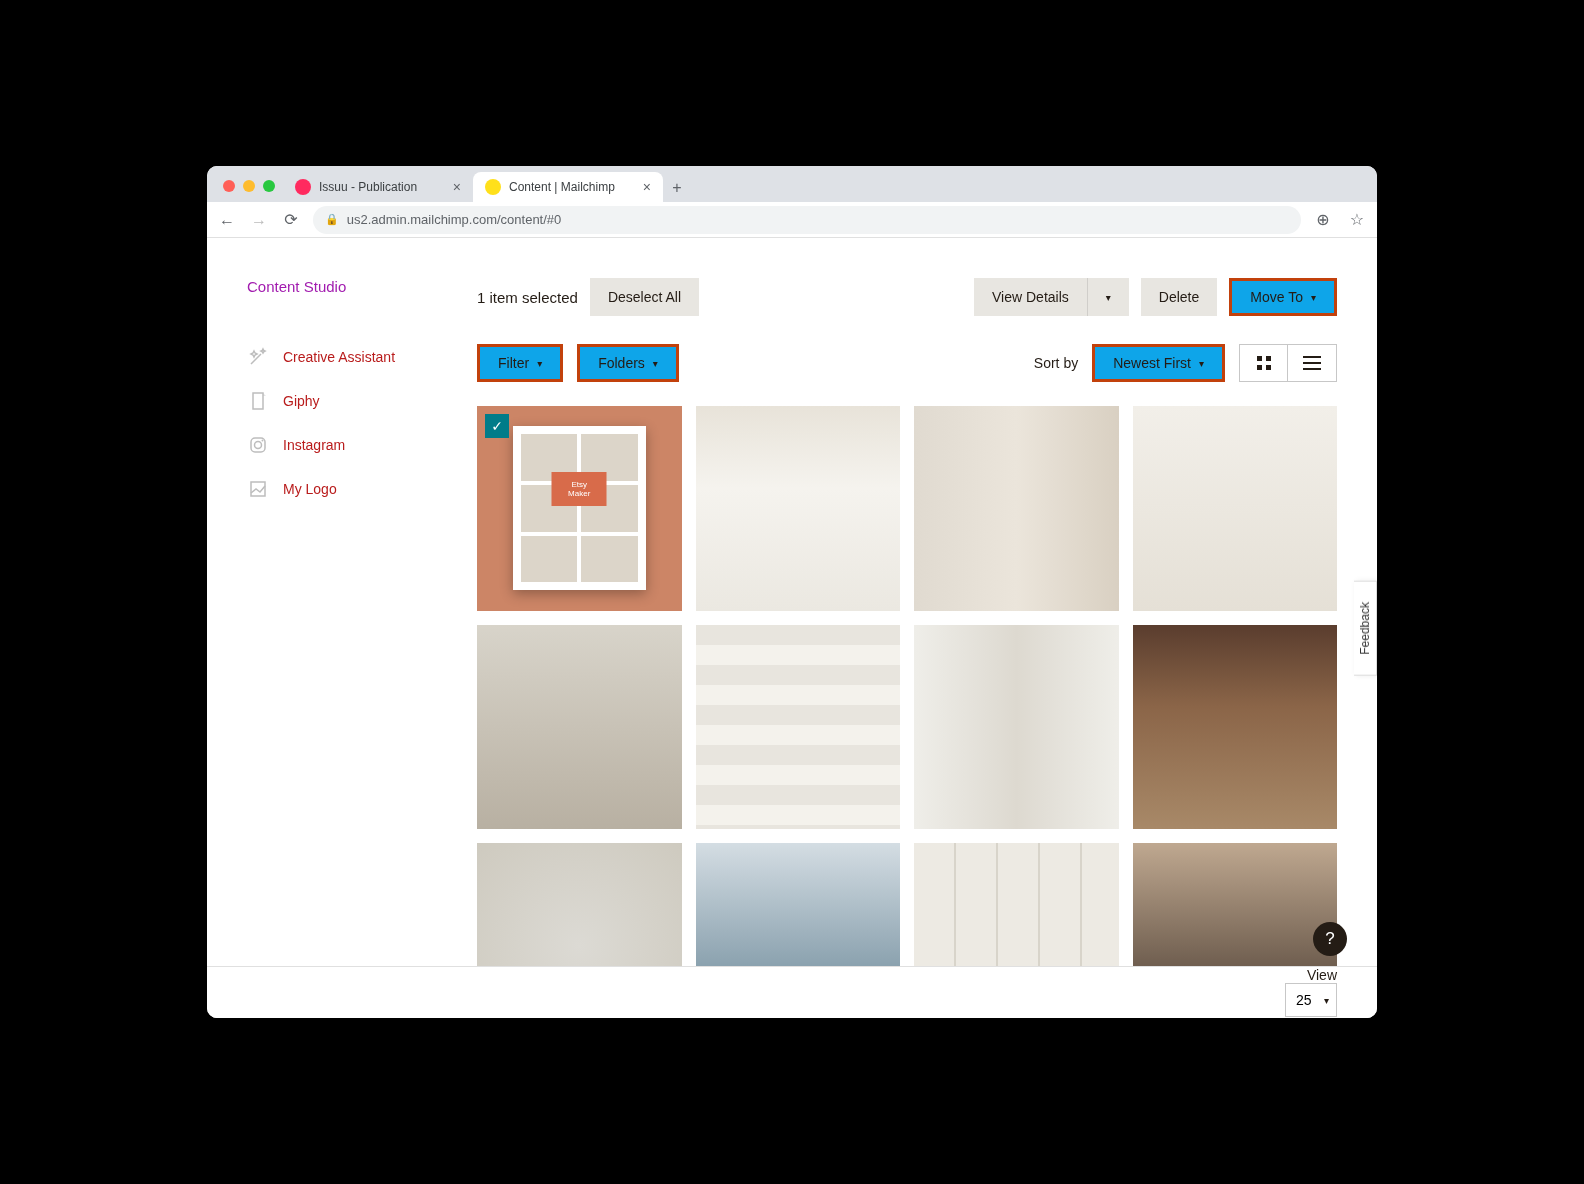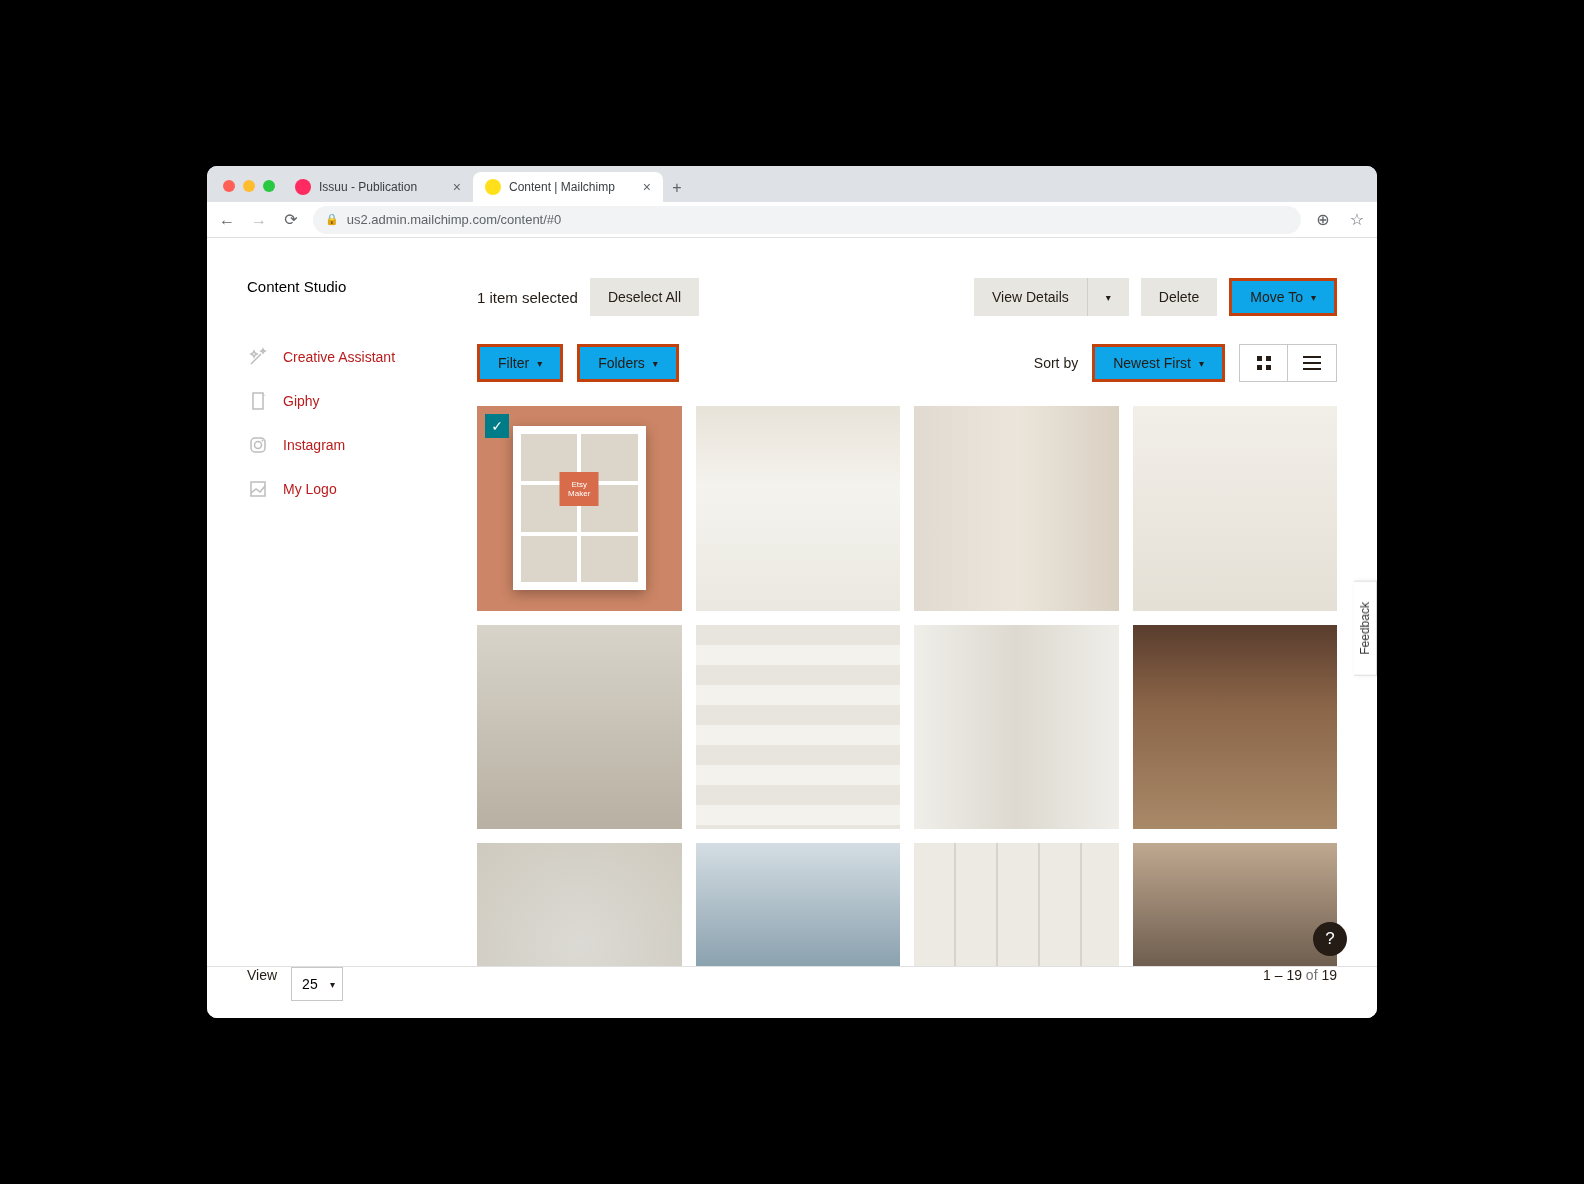--- a/index.html
+++ b/index.html
@@ -59,21 +59,21 @@
   .nav-icon.disabled{color:#bbb;}
   .url-box { flex:1; display:flex; align-items:center; gap:8px; background:#f1f3f4; height:28px; border-radius:14px; padding:0 12px; font-size:13px; color:#5f6368;}
   .lock-icon{font-size:11px;}
   .addr-right{display:flex;gap:14px;align-items:center;}
   
   .app {
     flex:1; display:flex; flex-direction:column; overflow:hidden; position:relative; background:#fff;
   }
   .app-body { flex:1; display:flex; overflow:hidden; padding:40px 0 0 0;}
   .sidebar { width:250px; padding:0 0 0 40px;}
-  .sidebar h2 { font-size:15px; font-weight:500; color:#000000; margin-bottom:40px;}
+  .sidebar h2 { font-size:15px; font-weight:500; color:#a21caf; margin-bottom:40px;}
   .side-item {
     display:flex; align-items:center; gap:14px; height:44px;
     padding:0 14px; margin-left:-14px; margin-right:10px;
     font-size:14px; color:#b91c1c; cursor:pointer; border-radius:4px;
   }
   .side-item.active { background:#f0efed; color:#241c15; font-weight:500;}
   .side-item.active .side-icon{color:#00a4bd;}
   .side-icon{width:22px;height:22px;display:flex;align-items:center;justify-content:center;color:#bdbdbd;}
   .main { flex:1; padding:0 40px 0 20px; overflow:auto;}
   .toolbar-row { display:flex; align-items:center; gap:12px; margin-bottom:28px;}
@@ -95,34 +95,34 @@
   
   .grid{display:grid;grid-template-columns:repeat(4,1fr);gap:14px;}
   .tile{aspect-ratio:1/1;background:#eeece6;position:relative;overflow:hidden;cursor:pointer;}
   .tile.selected{outline:3px solid transparent;}
   .tile .check{position:absolute;top:8px;left:8px;width:24px;height:24px;background:#007c89;color:#fff;display:flex;align-items:center;justify-content:center;font-size:14px;z-index:2;}
   .tile-content{position:absolute;inset:0;}
   
   .img-1{background:#cc8566;display:flex;align-items:center;justify-content:center;}
   .img-1 .poster{width:65%;height:80%;background:#fff;display:grid;grid-template-columns:1fr 1fr;grid-template-rows:1fr 1fr 1fr;gap:4px;padding:8px;box-shadow:0 4px 12px rgba(0,0,0,0.3);position:relative;}
   .img-1 .poster>div{background:#dcd5c9;}
-  .img-1 .poster .badge{position:absolute;top:38%;left:50%;transform:translate(-50%,-50%);background:#d86b4a;color:#fff;font-size:8px;padding:8px;width:39px;text-align:center;}
+  .img-1 .poster .badge{position:absolute;top:38%;left:50%;transform:translate(-50%,-50%);background:#d86b4a;color:#fff;font-size:8px;padding:8px;width:55px;text-align:center;}
   .img-2{background:linear-gradient(180deg,#e8e3d9 0%,#f5f3ee 40%,#ebe8e1 100%);}
   .img-3{background:linear-gradient(90deg,#e0dad0 0%,#ebe5db 50%,#d9d0c2 100%);}
   .img-4{background:linear-gradient(180deg,#f2efe9 0%,#e5e0d6 100%);}
   .img-5{background:linear-gradient(180deg,#d8d4ca 0%,#b8b0a2 100%);}
   .img-6{background:repeating-linear-gradient(180deg,#e8e5de 0,#e8e5de 20px,#f4f2ec 20px,#f4f2ec 40px);}
   .img-7{background:linear-gradient(90deg,#efeee9 0%,#ddd9d0 50%,#efeee9 100%);}
   .img-8{background:linear-gradient(180deg,#5a3d2e 0%,#8b6548 40%,#a88968 100%);}
   .img-9{background:radial-gradient(circle,#dcdad4 0%,#cecabf 100%);}
   .img-10{background:linear-gradient(180deg,#d4dde3 0%,#5a7a8c 100%);}
   .img-11{background:repeating-linear-gradient(90deg,#edeae3 0,#edeae3 40px,#d8d4ca 40px,#d8d4ca 42px);}
   .img-12{background:linear-gradient(180deg,#bfa890 0%,#3a2d24 100%);}
   
-  .footer-bar{height:52px;border-top:1px solid #e0e0e0;display:flex;align-items:flex-start;padding:0 40px;font-size:14px;color:#241c15;}
+  .footer-bar{height:52px;border-top:1px solid #e0e0e0;display:flex;align-items:flex-end;padding:0 40px;font-size:14px;color:#241c15;flex-direction:column;}
   .footer-bar select{height:34px;border:1px solid #c7c7c7;padding:0 24px 0 10px;font-size:14px;margin-left:14px;background:#fff;appearance:none;}
   .select-wrap{position:relative;display:inline-flex;}
   .select-wrap::after{content:"\25BE";position:absolute;right:8px;top:50%;transform:translateY(-50%);font-size:10px;pointer-events:none;}
   .footer-bar .spacer{flex:1;}
   .pagination{color:#757575;margin-left:13px;}
   .pagination b{color:#241c15;font-weight:500;}
   
   .feedback-tab{position:absolute;right:0;top:44%;background:#fff;border:1px solid #ddd;border-right:none;padding:20px 4px;font-size:12px;writing-mode:vertical-rl;transform:rotate(180deg);cursor:pointer;color:#333;box-shadow:-2px 0 6px rgba(0,0,0,0.08);}
   .help-fab{position:absolute;bottom:62px;right:30px;width:34px;height:34px;border-radius:50%;background:#241c15;color:#fff;display:flex;align-items:center;justify-content:center;font-size:17px;cursor:pointer;}
 </style>

